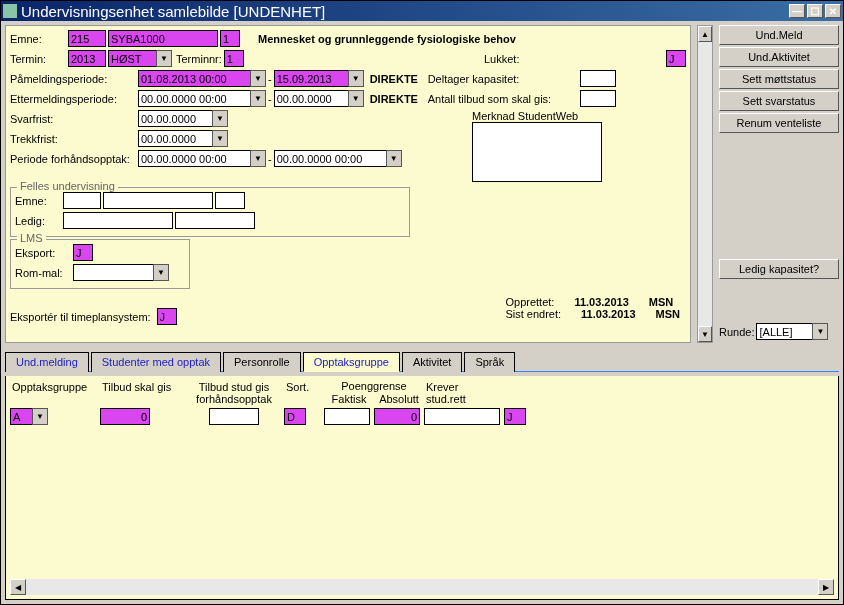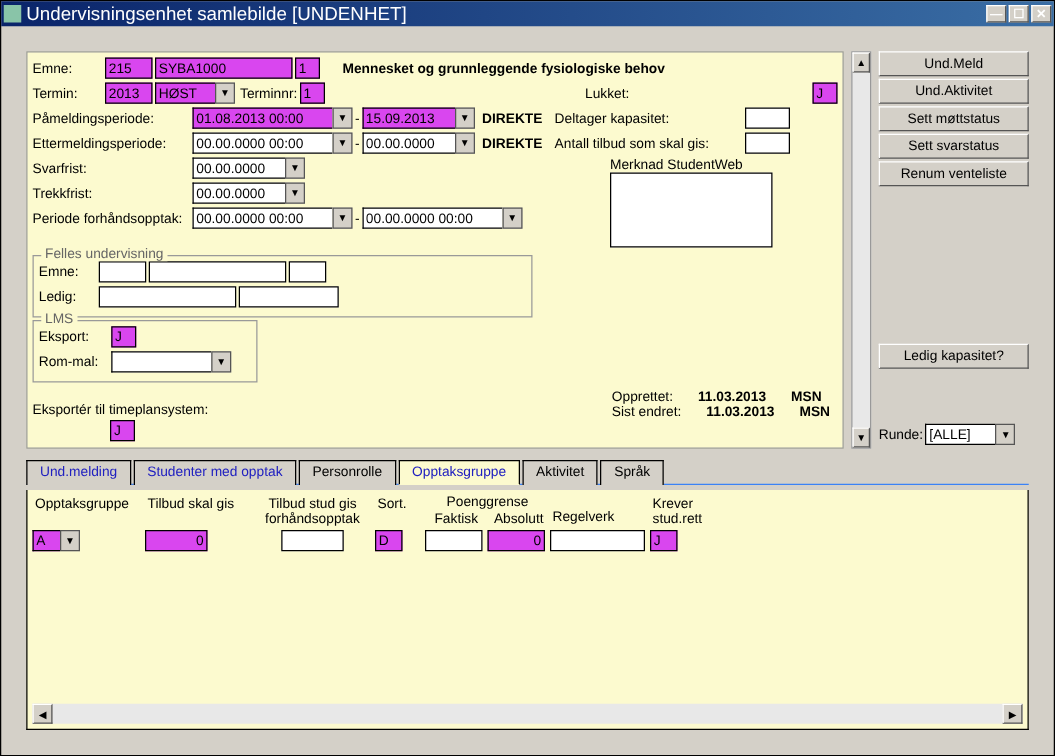--- a/index.html
+++ b/index.html
@@ -3,21 +3,21 @@
 <meta charset="utf-8">
 <style>
 * { box-sizing: border-box; margin: 0; padding: 0; font-family: Arial, sans-serif; font-size: 11px; }
 body { background: #d4d0c8; width: 844px; height: 605px; overflow: hidden; }
 .window { width: 844px; height: 605px; border: 1px solid #000; background: #d4d0c8; display: flex; flex-direction: column; }
 .titlebar { background: linear-gradient(to right, #0a246a, #3a6ea5); color: white; height: 20px; display: flex; align-items: center; padding: 0 2px; }
 .titlebar-icon { width: 14px; height: 14px; background: #89c4a8; margin-right: 4px; }
 .titlebar-text { flex: 1; color: white; font-size: 15px; }
 .titlebar-buttons { display: flex; gap: 2px; }
 .titlebar-btn { width: 16px; height: 14px; background: #d4d0c8; border: 1px solid #fff; border-right-color: #555; border-bottom-color: #555; display: flex; align-items: center; justify-content: center; font-size: 10px; font-weight: bold; cursor: pointer; }
-.content { flex: 1; display: flex; flex-direction: column; padding: 20px; gap: 4px; }
+.content { flex: 1; display: flex; flex-direction: column; padding: 4px; gap: 4px; }
 .upper { display: flex; gap: 6px; height: 318px; }
 .main-panel { flex: 1; background: #fcfacf; border: 1px solid #999; padding: 4px; position: relative; }
 .scrollbar-v { width: 16px; background: #e8e8e8; border: 1px solid #999; display: flex; flex-direction: column; }
 .scroll-btn { height: 16px; background: #d4d0c8; border: 1px solid #fff; border-right-color: #555; border-bottom-color: #555; display: flex; align-items: center; justify-content: center; font-size: 8px; }
 .scroll-track { flex: 1; }
 .right-panel { width: 120px; display: flex; flex-direction: column; gap: 2px; }
 .btn { background: #d4d0c8; border: 1px solid #fff; border-right-color: #555; border-bottom-color: #555; padding: 3px 4px; text-align: center; cursor: pointer; font-size: 11px; }
 .row { display: flex; align-items: center; margin-bottom: 3px; gap: 2px; }
 .label { font-size: 11px; }
 .input { background: #fff; border: 1px solid #000; padding: 1px 2px; height: 17px; font-size: 11px; }
@@ -187,21 +187,21 @@
             <span class="bold">11.03.2013</span>
             <span class="bold">MSN</span>
           </div>
           <div class="info-row">
             <span>Sist endret:</span>
             <span class="bold">11.03.2013</span>
             <span class="bold">MSN</span>
           </div>
         </div>
 
-        <div class="row" style="position:absolute; bottom:2px; left:4px;flex-direction:column;">
+        <div class="row" style="position:absolute; bottom:14px; left:4px;">
           <span class="label">Eksportér til timeplansystem:</span>
           <input class="input yellow" style="width: 20px; margin-left: 4px;" value="J">
         </div>
       </div>
 
       <div class="scrollbar-v">
         <div class="scroll-btn">▲</div>
         <div class="scroll-track"></div>
         <div class="scroll-btn">▼</div>
       </div>
@@ -240,21 +240,20 @@
         <div class="col" style="width:84px">Tilbud skal gis</div>
         <div class="col" style="width:100px;text-align:center">Tilbud stud gis forhåndsopptak</div>
         <div class="col" style="width:40px">Sort.</div>
         <div style="width:100px;text-align:center">
           <div>Poenggrense</div>
           <div style="display:flex">
             <div class="col" style="width:50px">Faktisk</div>
             <div class="col" style="width:50px">Absolutt</div>
           </div>
         </div>
-        <div class="col" style="width:80px;padding-top:12px">Regelverk</div>
         <div class="col" style="width:60px">Krever stud.rett</div>
       </div>
 
       <div class="grid-row">
         <div style="width:90px">
           <span class="dropdown">
             <input class="input yellow" style="width: 22px;" value="A">
             <span class="drop-btn">▼</span>
           </span>
         </div>

